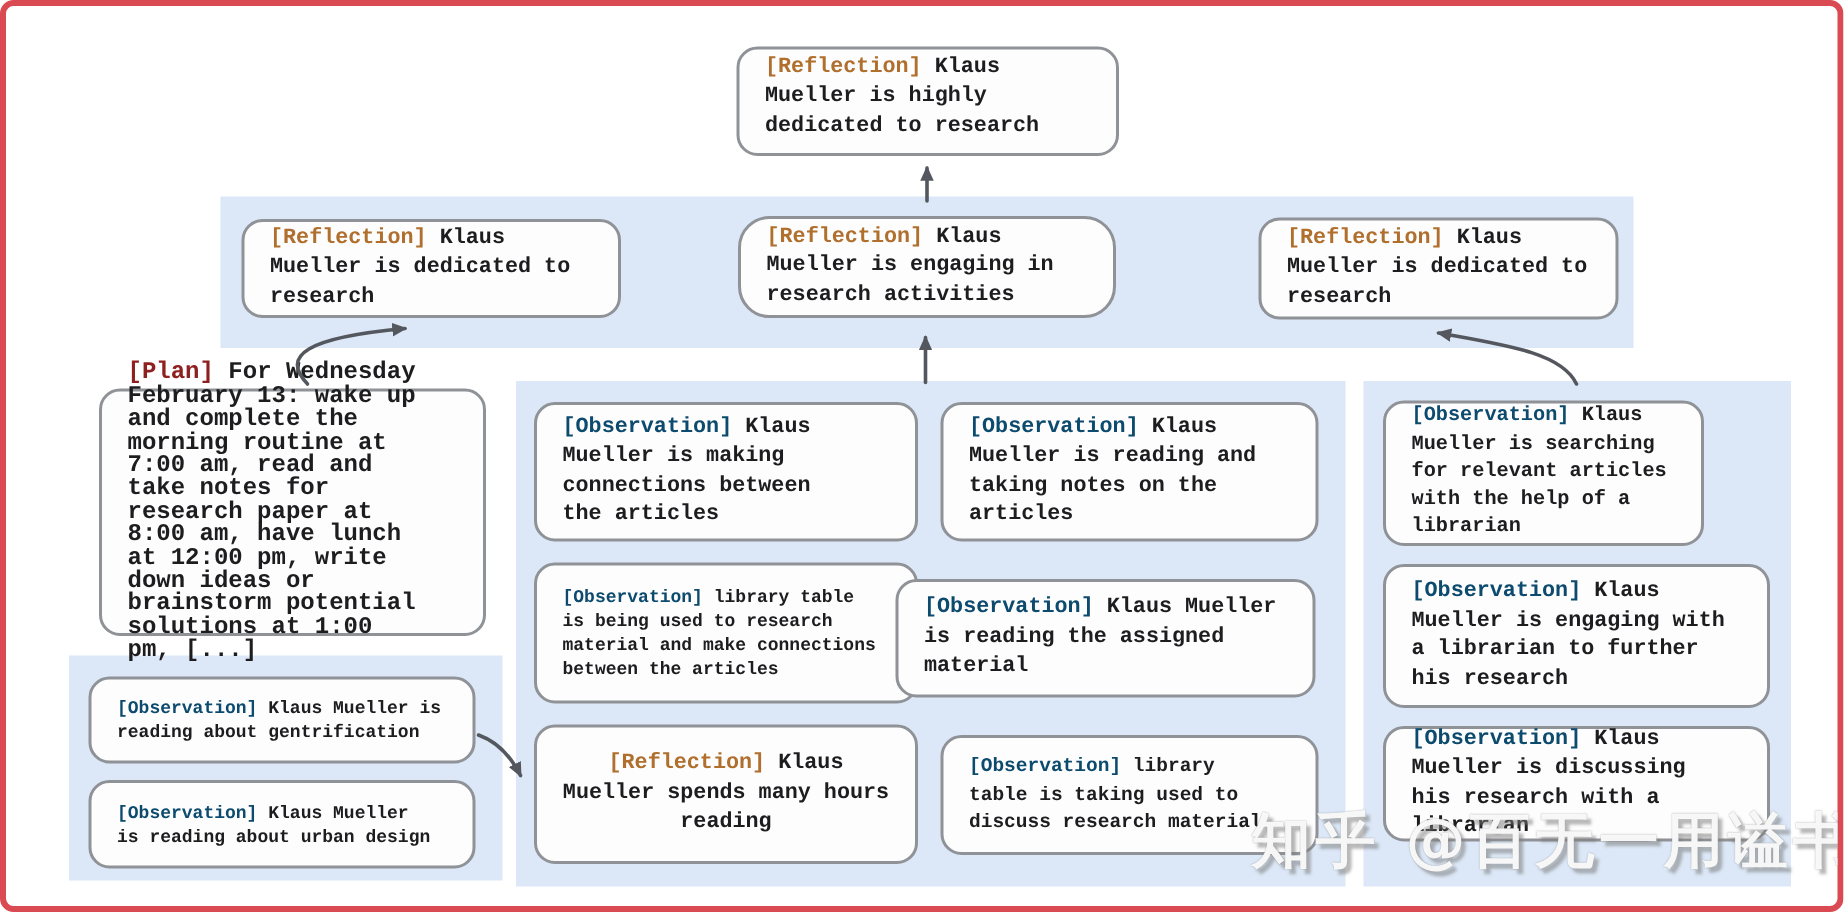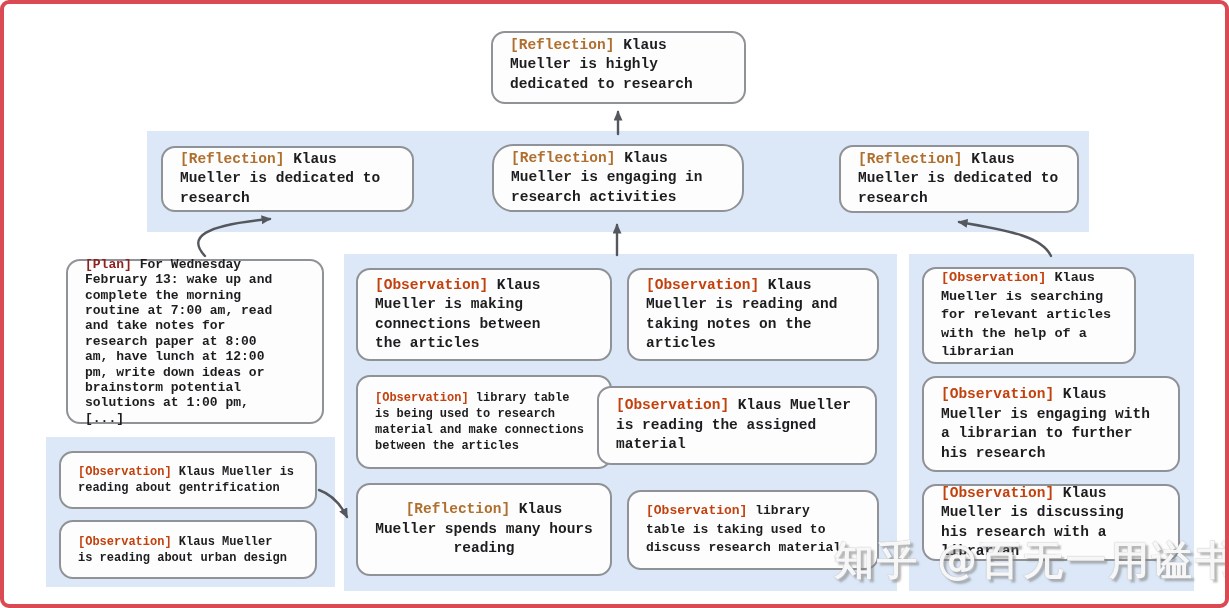--- a/index.html
+++ b/index.html
@@ -24,27 +24,27 @@
     background:#fdfdfe;
     border:2.5px solid #8f9296; border-radius:14px;
     display:flex; align-items:center;
     padding:8px 17px;
     color:#1d1d1f; font-weight:bold;
     font-size:14.5px; line-height:19.5px;
   }
   .node p { width:100%; }
 
   .tag-reflection  { color:#b06f2d; }
-  .tag-observation { color:#c2410c; }
+  .tag-observation { color:#0c4a6e; }
   .tag-plan        { color:#8e2020; }
 
   .f135 { font-size:13.5px; line-height:18.5px; }
   .f13  { font-size:13px;   line-height:18.5px; }
   .f12  { font-size:12px;   line-height:16px;   }
-  .f115 { font-size:13px; line-height:15.4px; }
+  .f115 { font-size:16px; line-height:15.4px; }
 
   .pw195 p { width:195px; }
   .pw196 p { width:196px; }
   .pw198 p { width:198px; }
   .pw199 p { width:199px; }
   .pw205 p { width:205px; }
   .pw210 p { width:210px; }
   .pw212 p { width:212px; }
   .pw218 p { width:218px; }
 

